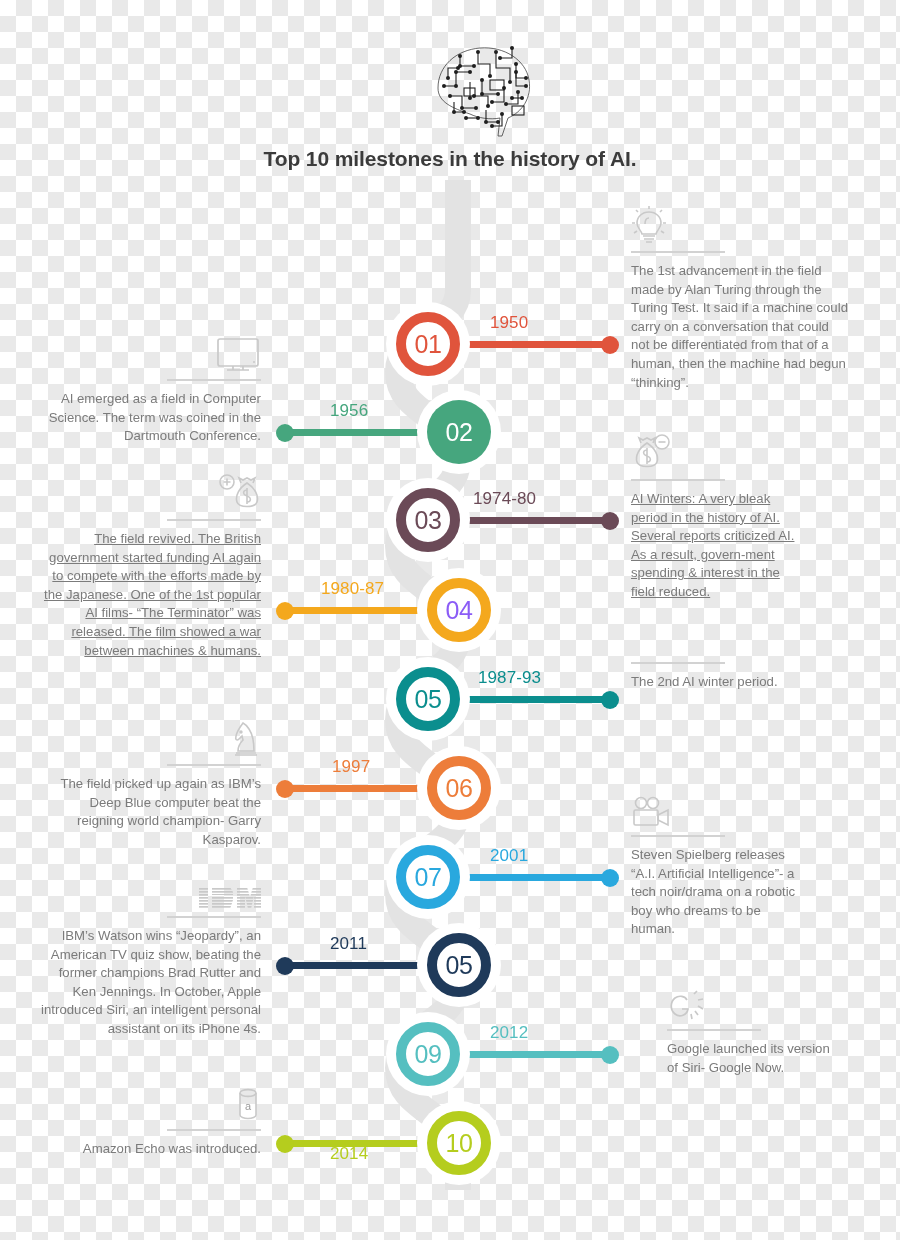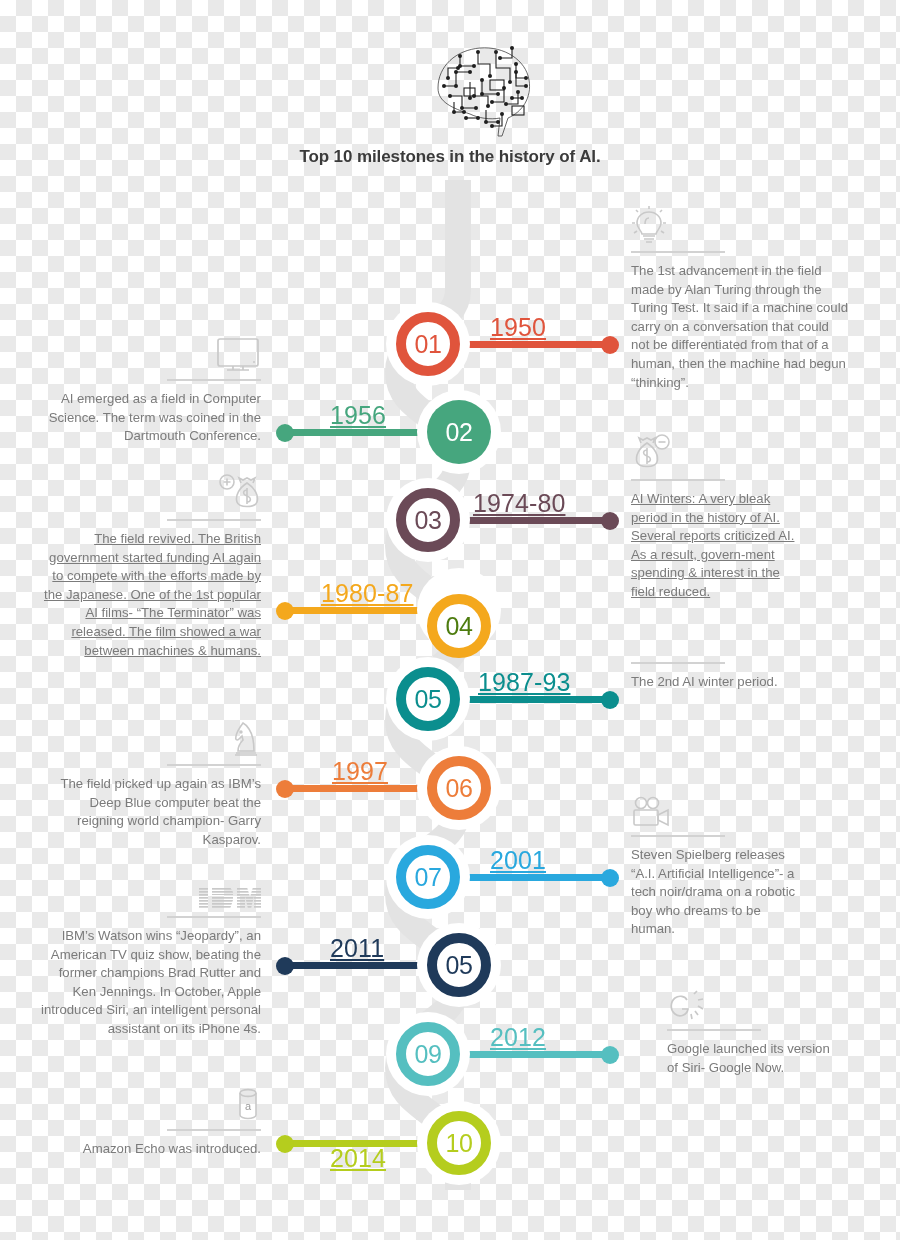--- a/index.html
+++ b/index.html
@@ -27,21 +27,21 @@
     top: 36px;
     width: 110px;
     height: 105px;
   }
   #page-title {
     position: absolute;
     left: 0;
     top: 147px;
     width: 900px;
     text-align: center;
-    font-size: 17px;
+    font-size: 21px;
     font-weight: bold;
     color: #3b3b3b;
     letter-spacing: -0.1px;
   }
 
   
   #ribbon {
     position: absolute;
     left: 330px;
     top: 180px;
@@ -98,26 +98,25 @@
     top: -5.5px;
     width: 18px;
     height: 18px;
     border-radius: 50%;
   }
   .connector .cap.right { right: -9px; }
   .connector .cap.left  { left: -9px; }
 
   .year {
     position: absolute;
-    font-size: 25px;
+    font-size: 17px;
     font-weight: 500;
     letter-spacing: 0.1px;
     z-index: 7;
     white-space: nowrap;
-    text-decoration: underline;
   }
 
   
   .desc {
     position: absolute;
     font-size: 13.2px;
     line-height: 18.6px;
     color: #7b7b7b;
   }
   .desc.right-side { text-align: left; }
@@ -307,21 +306,21 @@
     <div>AI Winters: A very bleak period in the history of AI. Several reports criticized AI. As a result, govern-ment spending &amp; interest in the field reduced.</div>
   </div>
 </div>
 
 <div class="milestone">
   <div class="connector" style="left:285px; top:607px; width:182px; background:#f4a81d;">
     <span class="cap left" style="background:#f4a81d;"></span>
   </div>
   <div class="year" style="left:321px; top:579px; color:#f4a81d;">1980-87</div>
   <div class="marker-halo" style="left:417px; top:568px;"></div>
-  <div class="marker ring" style="left:427px; top:594px; border-color:#f4a81d; color:#4d7c0f;">04</div>
+  <div class="marker ring" style="left:427px; top:578px; border-color:#f4a81d; color:#8b5cf6;">04</div>
   <div class="desc left-side" style="left:41px; top:468px; width:220px;text-decoration:underline;">
     <div class="desc-icon">
       <svg width="44" height="42" viewBox="0 0 44 42">
         <g fill="none" stroke="#c9c9c9" stroke-width="1.6">
           <circle cx="10" cy="10" r="7"></circle>
           <path d="M6.5 10 L13.5 10 M10 6.5 L10 13.5"></path>
           <path d="M24 11 L22 6 L26 8 L30 6 L34 8 L38 6 L36 11"></path>
           <path d="M30 11 C22 16 18 24 20 30 C22 36 38 36 40 30 C42 24 38 16 30 11 Z"></path>
           <path d="M30 18 C27 18 26 20 27 22 C28 24 32 24 33 26 C34 28 33 30 30 30 M30 16 L30 32"></path>
         </g>

